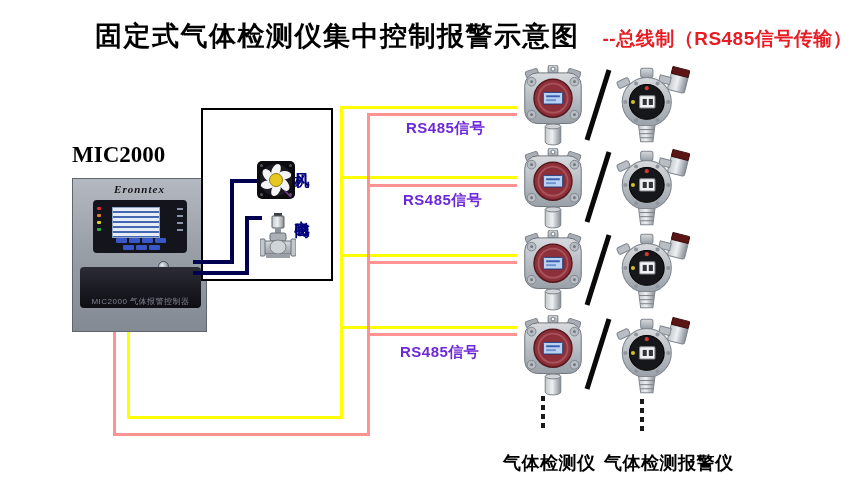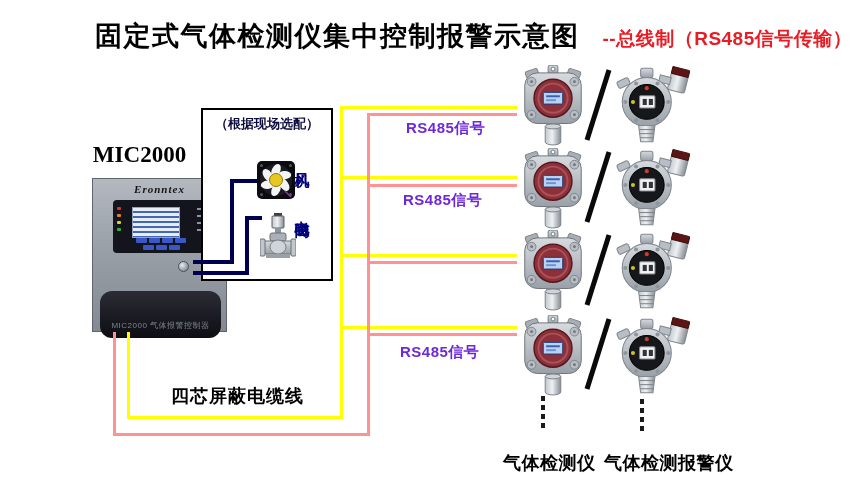--- a/index.html
+++ b/index.html
@@ -5,40 +5,40 @@
   html,body{margin:0;padding:0;background:#ffffff;}
   body{font-family:"Liberation Sans",sans-serif;}
   #canvas{position:relative;width:854px;height:503px;background:#ffffff;overflow:hidden;}
 
   
   .title-row{position:absolute;left:95px;top:18px;display:flex;align-items:baseline;white-space:nowrap;}
   .title-main{font-size:27px;font-weight:bold;color:#000;letter-spacing:1.5px;text-align:right;}
   .title-suffix{font-size:19px;font-weight:bold;color:#e81c24;margin-left:23px;letter-spacing:0.5px;}
 
   
-  .mic-label{position:absolute;left:72px;top:142px;width:135px;text-align:center;
+  .mic-label{position:absolute;left:72px;top:142px;width:135px;
     font-family:"Liberation Serif",serif;font-weight:bold;font-size:23px;color:#000;}
   .panel{position:absolute;left:72px;top:178px;width:135px;height:154px;
     background:linear-gradient(180deg,#b4b9c0 0%,#9aa0a8 45%,#848a93 100%);
-    border:1px solid #5f656e;box-sizing:border-box;margin-left:20px;}
+    border:1px solid #5f656e;box-sizing:border-box;}
   .panel-brand{position:absolute;top:4px;left:0;width:100%;text-align:center;
     font-family:"Liberation Serif",serif;font-style:italic;font-weight:bold;
     font-size:11px;letter-spacing:1px;color:#14141a;}
   .panel-front{position:absolute;left:20px;top:21px;width:94px;height:53px;background:#14151c;border-radius:4px;}
   .panel-screen{position:absolute;left:19px;top:7px;width:46px;height:29px;border:1px solid #8fa3c6;
     background:repeating-linear-gradient(180deg,#e6edf6 0 3px,#4468b0 3px 5px);}
   .led-col{position:absolute;left:4px;top:7px;display:flex;flex-direction:column;gap:4px;}
   .led{width:4px;height:3px;border-radius:1px;}
   .mark-col{position:absolute;right:4px;top:8px;display:flex;flex-direction:column;gap:5px;}
   .mark{width:6px;height:2px;background:#8a93a8;}
   .btn-row{position:absolute;left:20px;bottom:3px;width:56px;display:flex;flex-wrap:wrap;gap:2px;justify-content:center;}
   .pbtn{width:11px;height:5px;background:#3a57c8;border-radius:1px;}
   .panel-lock{position:absolute;left:85px;top:82px;width:11px;height:11px;border-radius:50%;
     background:radial-gradient(circle at 35% 35%,#e9edf1,#646e7c);border:1px solid #4a515c;box-sizing:border-box;}
-  .panel-bottom{position:absolute;left:7px;top:112px;width:121px;height:47px;border-radius:12px;
+  .panel-bottom{position:absolute;left:7px;top:88px;width:121px;height:41px;border-radius:4px;
     background:linear-gradient(180deg,#2b2c35,#0d0d13);}
   .panel-bottom-text{position:absolute;top:29px;width:100%;text-align:center;font-size:8px;color:#7e8490;letter-spacing:0.5px;}
 
   
   .option-box{position:absolute;left:201px;top:108px;width:132px;height:173px;border:2px solid #000;background:#fff;box-sizing:border-box;}
   .option-title{position:absolute;top:5px;left:0;width:100%;text-align:center;font-size:13px;font-weight:bold;color:#0c0c3e;}
   .v-label{position:absolute;writing-mode:vertical-rl;text-orientation:upright;
     font-weight:bold;font-size:15px;color:#00007d;line-height:1.0;letter-spacing:1px;}
 
   
@@ -199,21 +199,20 @@
         <div class="pbtn"></div>
       </div>
     </div>
     <div class="panel-lock"></div>
     <div class="panel-bottom">
       <div class="panel-bottom-text">MIC2000 气体报警控制器</div>
     </div>
   </div>
 
   <div class="option-box">
-    <div class="option-title">（根据现场选配）</div>
     <svg class="dev" style="left:54px;top:51px" width="38" height="38">
         <use href="#fanimg"></use>
       </svg>
     <div class="v-label" style="left:92px;top:50px">风机</div>
     <svg class="dev" style="left:57px;top:103px" width="36" height="48">
         <use href="#valveimg"></use>
       </svg>
     <div class="v-label" style="left:92px;top:99px">电磁阀</div>
   </div>
 
@@ -236,21 +235,20 @@
   <div class="wire p" style="left:113px;top:433px;width:257px;height:3px"></div>
   <div class="wire p" style="left:367px;top:113px;width:3px;height:323px"></div>
   <div class="wire p" style="left:367px;top:113px;width:150px;height:3px"></div>
   <div class="wire p" style="left:367px;top:184px;width:150px;height:3px"></div>
   <div class="wire p" style="left:367px;top:261px;width:150px;height:3px"></div>
   <div class="wire p" style="left:367px;top:333px;width:150px;height:3px"></div>
 
   <div class="rs-label" style="left:406px;top:119px">RS485信号</div>
   <div class="rs-label" style="left:403px;top:191px">RS485信号</div>
   <div class="rs-label" style="left:400px;top:343px">RS485信号</div>
-  <div class="cable-label">四芯屏蔽电缆线</div>
 
   <svg class="dev" style="left:516px;top:65px" width="74" height="82">
       <use href="#det1"></use>
     </svg>
   <svg class="dev" style="left:516px;top:148px" width="74" height="82">
       <use href="#det1"></use>
     </svg>
   <svg class="dev" style="left:516px;top:230px" width="74" height="82">
       <use href="#det1"></use>
     </svg>

